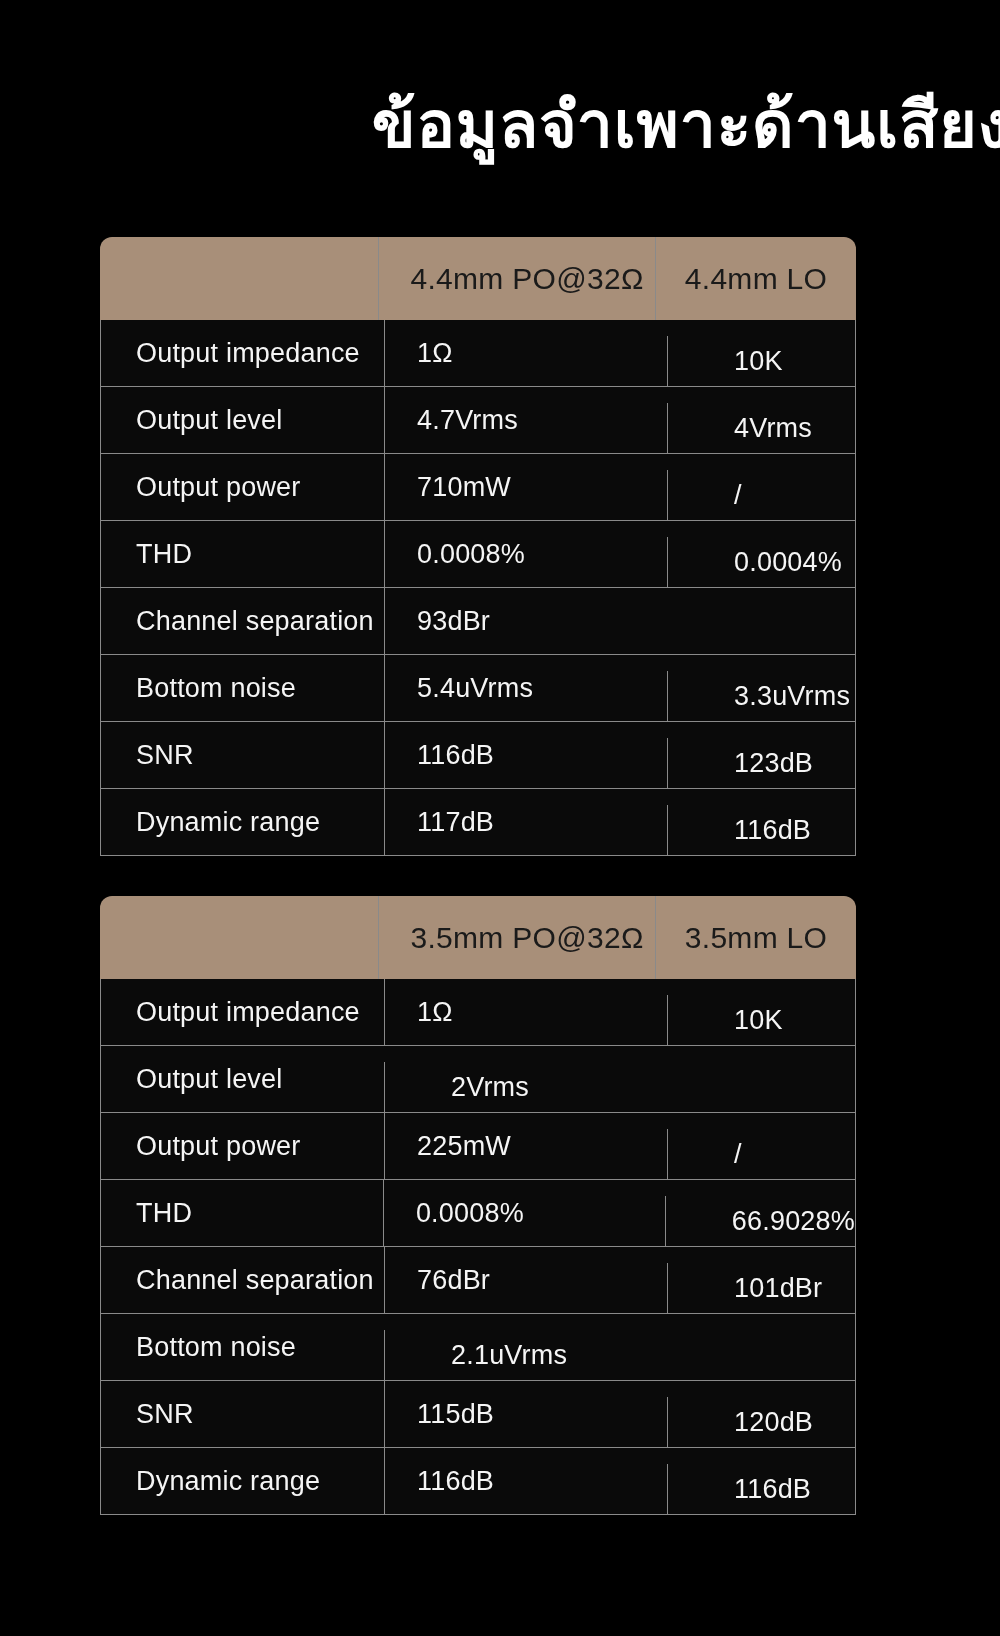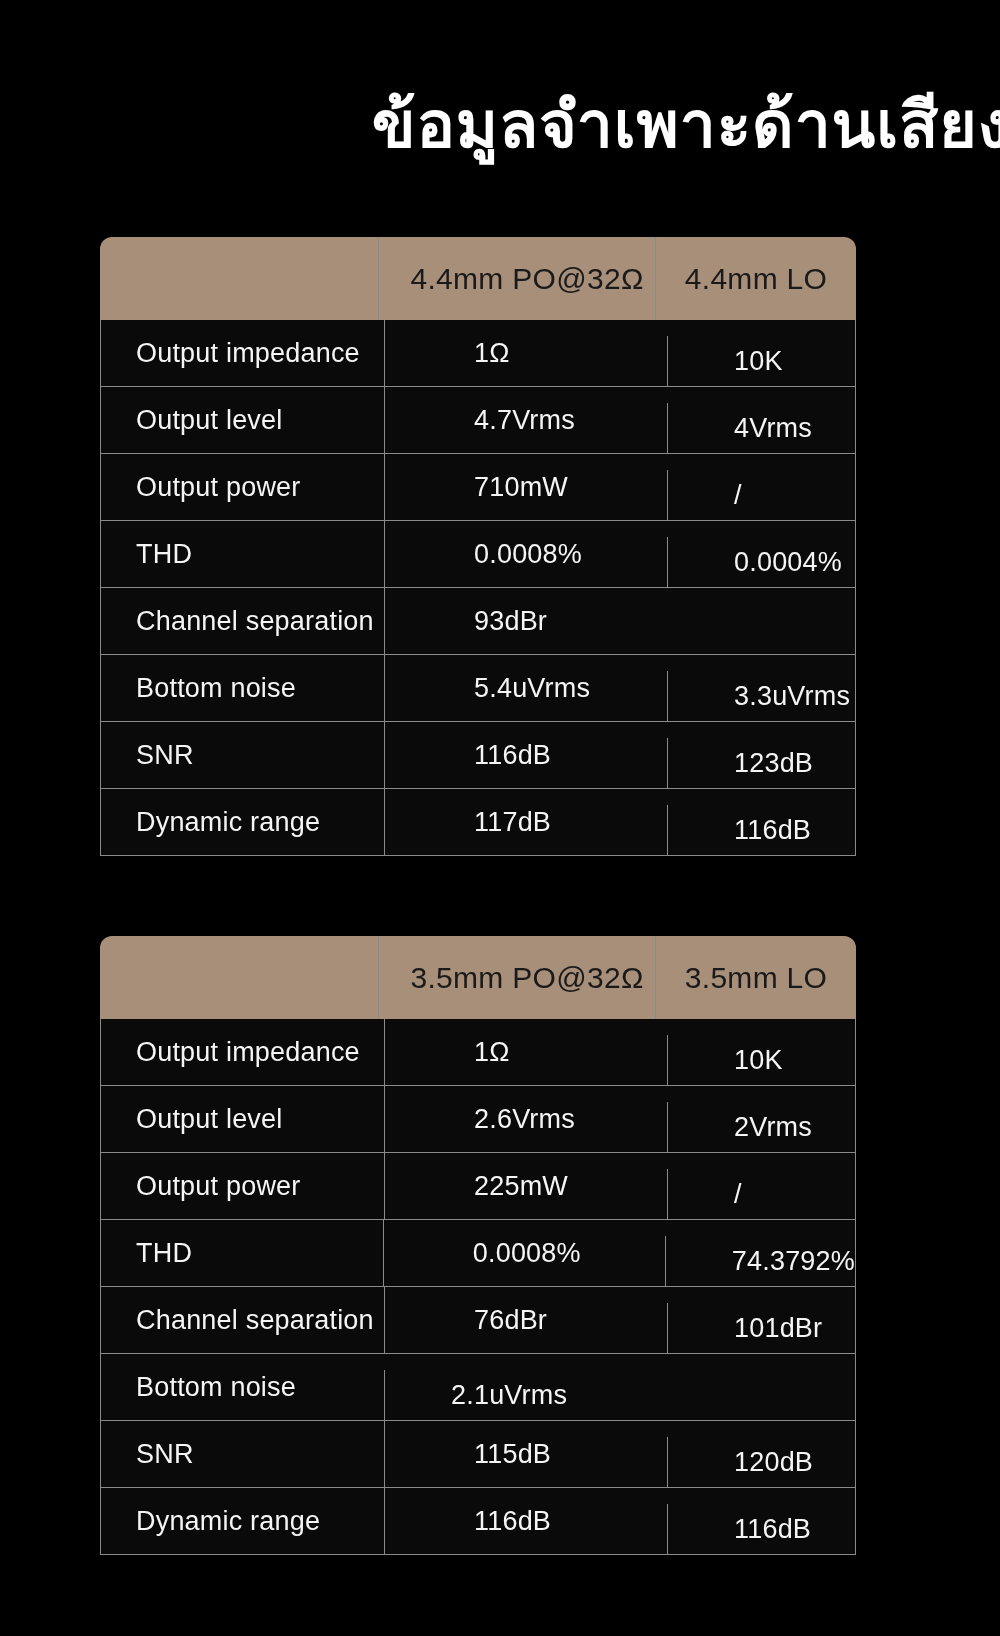--- a/index.html
+++ b/index.html
@@ -19,21 +19,21 @@
     margin: 10px;
     text-align: right;
     font-size: 64px;
     line-height: 1.3;
     font-weight: 600;
     letter-spacing: 1px;
     color: #ffffff;
   }
   .spec-table { position: absolute; left: 100px; width: 756px; }
   .t1 { top: 237px; }
-  .t2 { top: 936px; }
+  .t2 { top: 896px; }
   .thead {
     display: flex;
     height: 83px;
     background: var(--header-bg, #a88f79);
     color: var(--header-text, #1a1a1a);
     border-radius: 12px 12px 0 0;
     overflow: hidden;
     font-size: 30px;
     letter-spacing: 0.3px;
   }
@@ -48,21 +48,21 @@
     border-top: none;
     box-sizing: border-box;
     font-size: 27px;
     letter-spacing: 0.2px;
     color: var(--text, #f5f5f5);
   }
   .row { display: flex; height: 66px; gap: 6px; }
   .row + .row { border-top: 1px solid var(--grid, #8a8a8a); }
   .cell { display: flex; align-items: center; box-sizing: border-box; }
   .cell.c1 { width: 277px; padding-left: 35px; }
-  .cell.c2 { width: 277px; padding-left: 89px; text-align: right; }
+  .cell.c2 { width: 277px; padding-left: 32px; text-align: right; }
   .cell.c3 { flex: 1; padding-left: 66px; margin-top: 16px; }
   .cell.c2, .cell.c3 { border-left: 1px solid var(--grid, #8a8a8a); }
 </style>
 </head>
 <body>
 
 <main class="page">
 
   <h1 class="title">ข้อมูลจำเพาะด้านเสียง</h1>
 
@@ -122,32 +122,31 @@
       <div class="hc c3">3.5mm LO</div>
     </div>
     <div class="tbody">
       <div class="row">
         <div class="cell c1">Output impedance</div>
         <div class="cell c2">1Ω</div>
         <div class="cell c3">10K</div>
       </div>
       <div class="row">
         <div class="cell c1">Output level</div>
-        <div class="cell c2">2.6Vrms</div>
         <div class="cell c3">2Vrms</div>
       </div>
       <div class="row">
         <div class="cell c1">Output power</div>
         <div class="cell c2">225mW</div>
         <div class="cell c3">/</div>
       </div>
       <div class="row">
         <div class="cell c1">THD</div>
         <div class="cell c2">0.0008%</div>
-        <div class="cell c3">74.3792%</div>
+        <div class="cell c3">66.9028%</div>
       </div>
       <div class="row">
         <div class="cell c1">Channel separation</div>
         <div class="cell c2">76dBr</div>
         <div class="cell c3">101dBr</div>
       </div>
       <div class="row">
         <div class="cell c1">Bottom noise</div>
         <div class="cell c3">2.1uVrms</div>
       </div>

